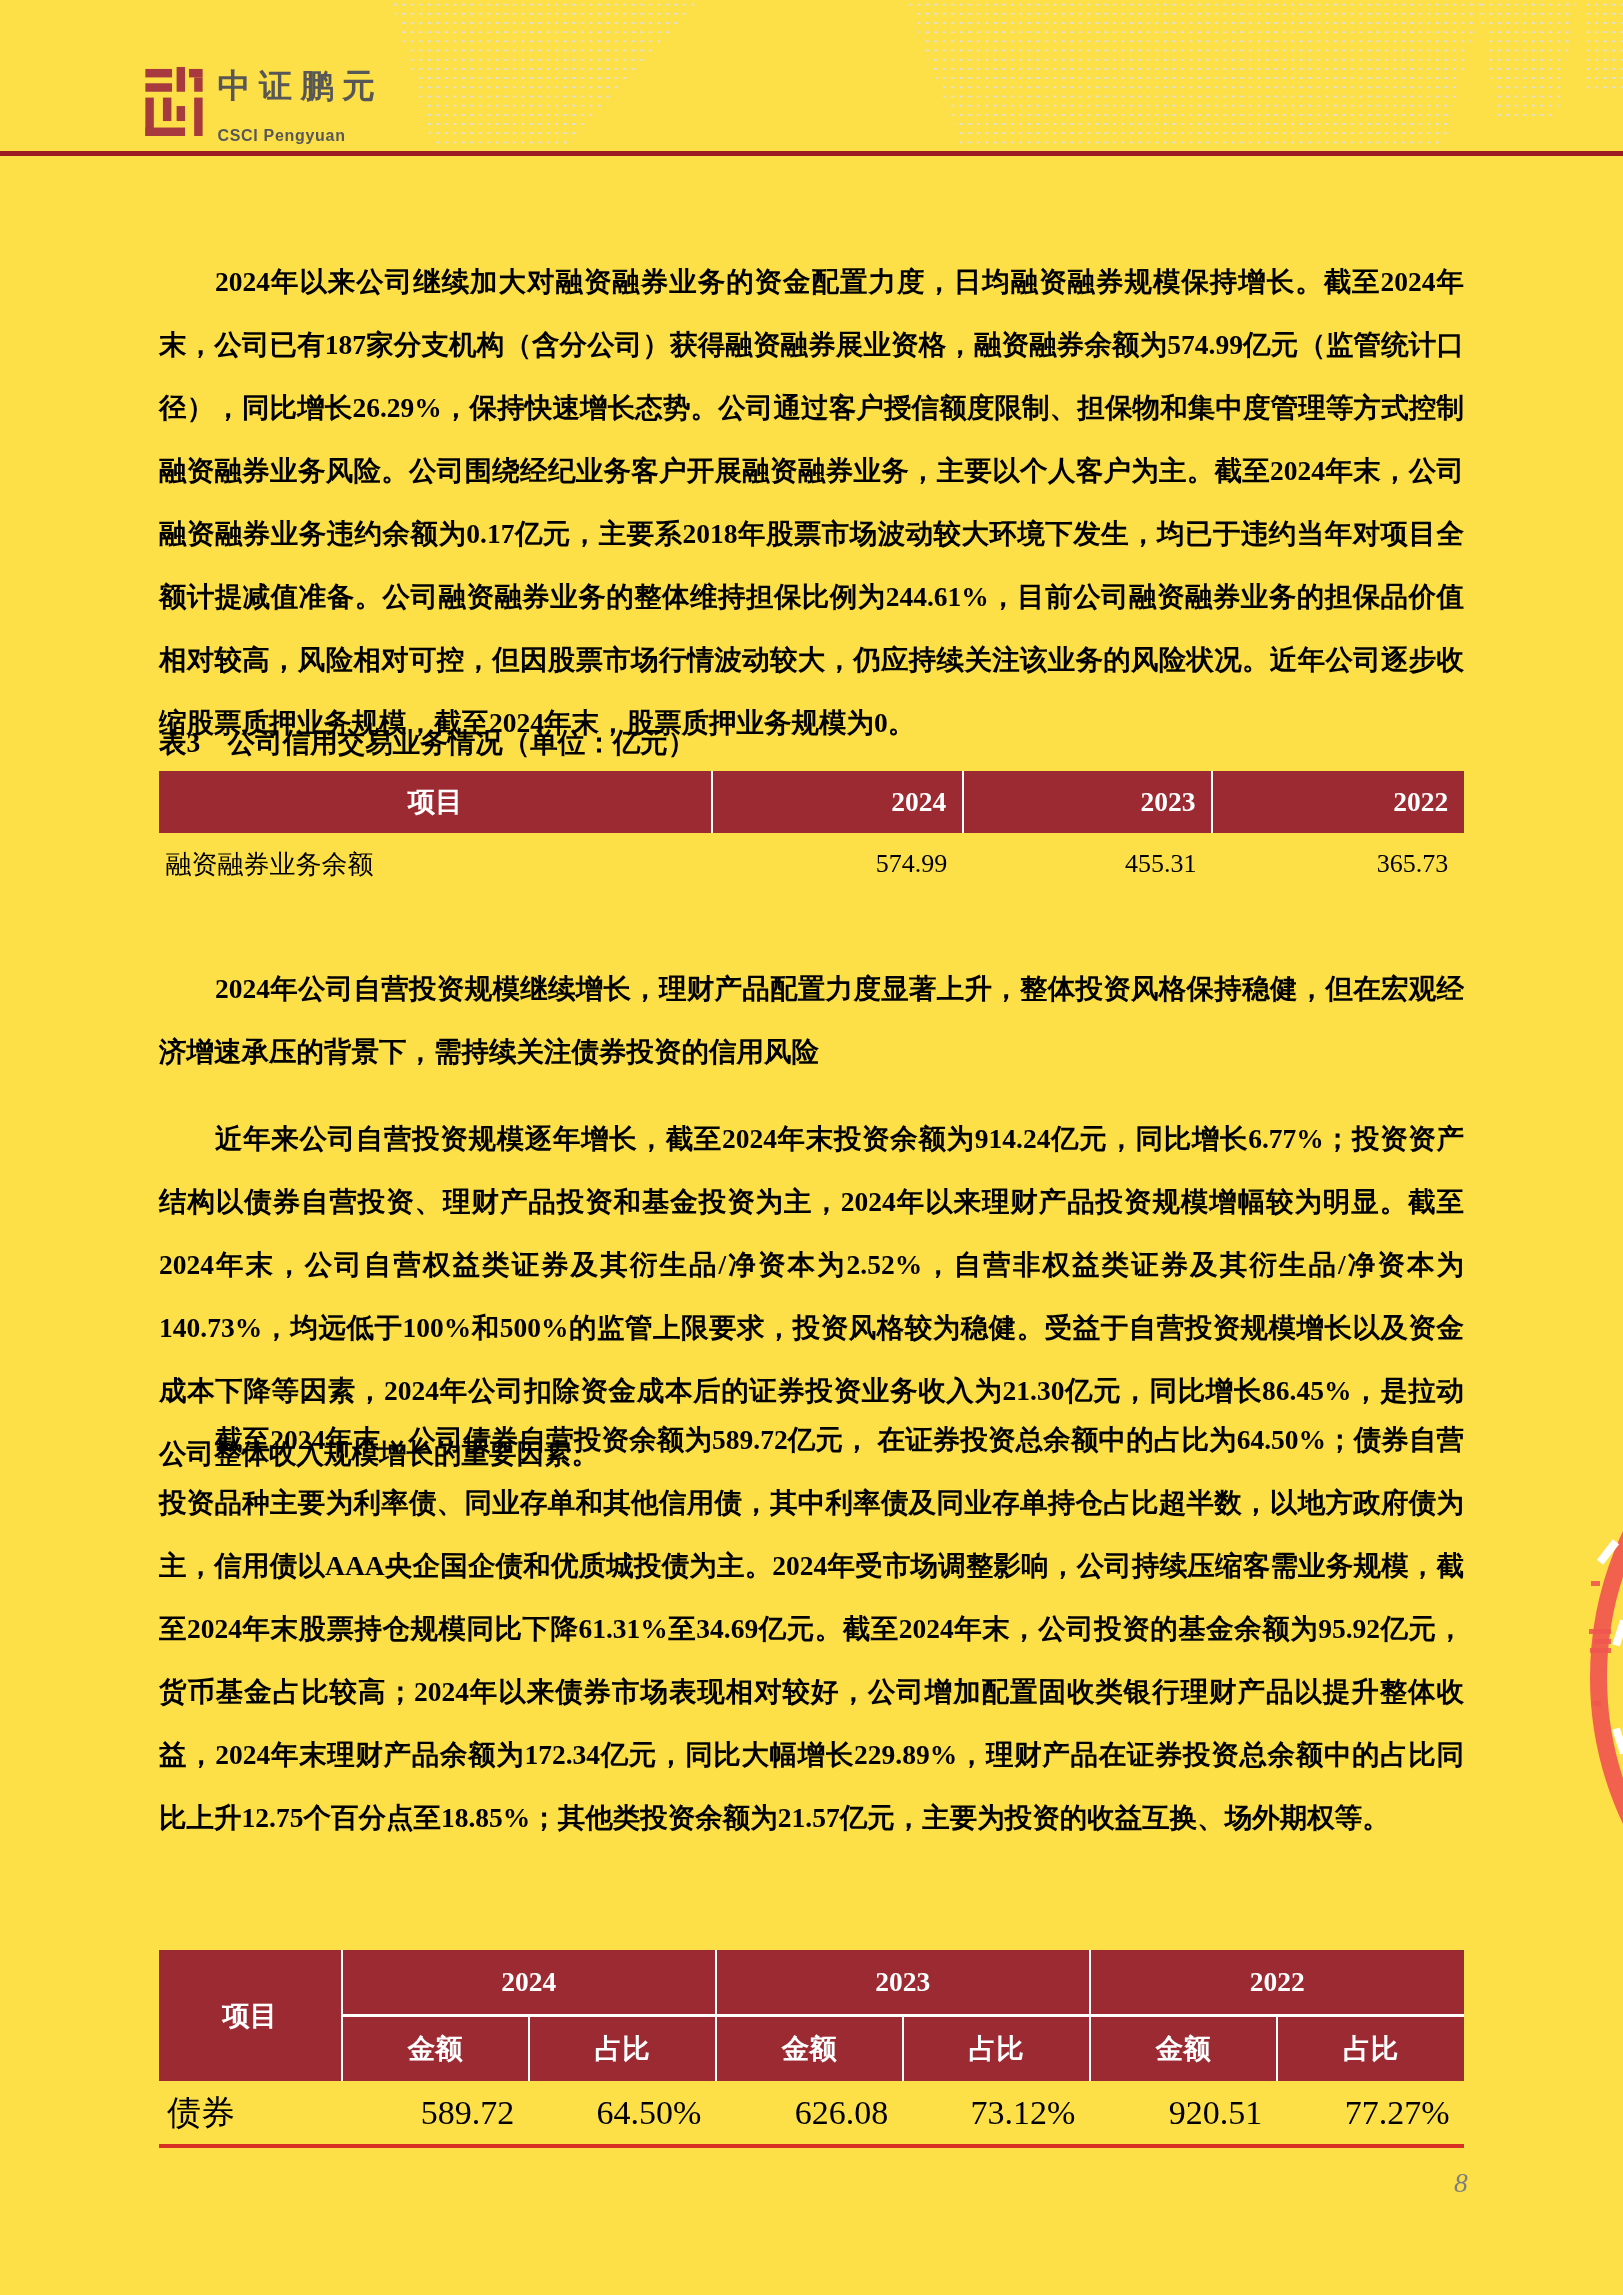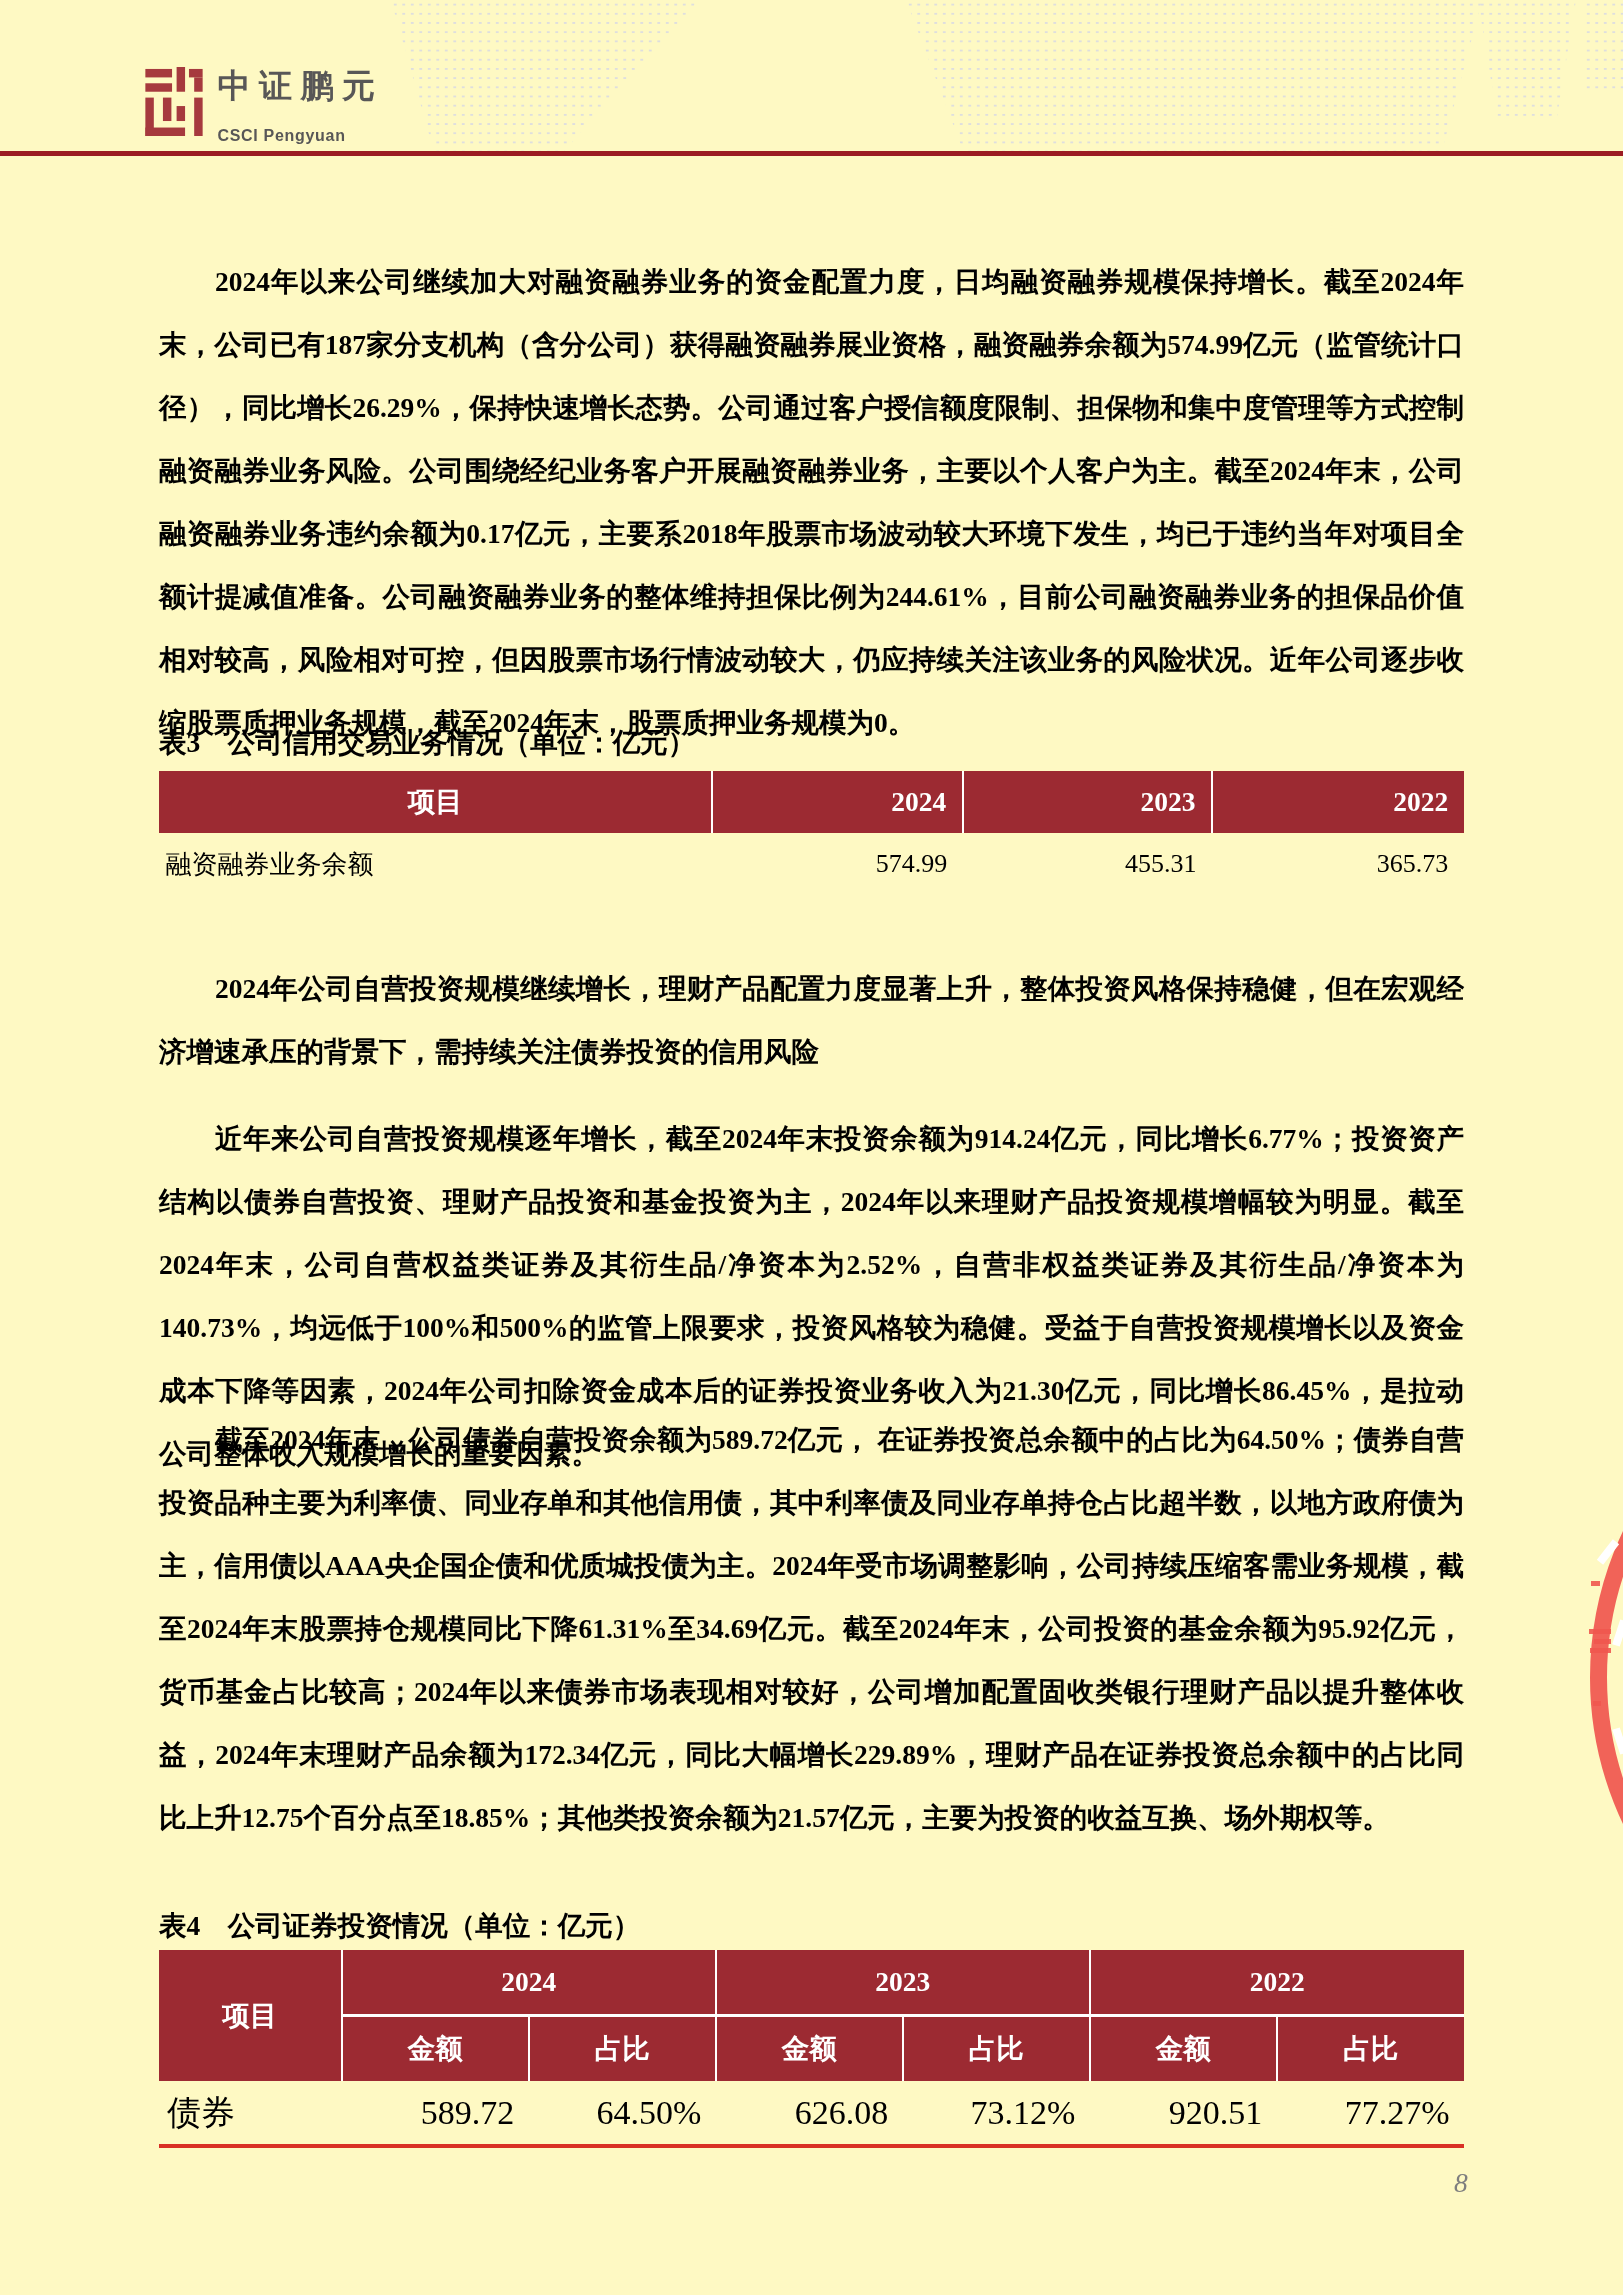--- a/index.html
+++ b/index.html
@@ -1,17 +1,17 @@
 <!DOCTYPE html>
 <html style="font-size:10.5px"><head>
 <meta charset="utf-8">
 <style>
   html,body{margin:0;padding:0;background:#ffffff;}
   .page{
-    position:relative;width:1623px;height:2295px;background:#fef9c3;overflow:hidden;
+    position:relative;width:1623px;height:2295px;background:#fde047;overflow:hidden;
     font-family:"Liberation Serif","DejaVu Serif",serif;color:#000;
   }
   
   .dots{position:absolute;top:0;
     background-image:radial-gradient(#dedede 1.1px, rgba(0,0,0,0) 1.2px);
     background-size:8.5px 9.2px;}
   .dots.a{left:391px;width:308px;height:152px;clip-path:polygon(0 0,100% 0,56% 100%,14% 100%);}
   .dots.b{left:906px;width:576px;height:152px;clip-path:polygon(0 0,100% 0,93% 100%,10% 100%);}
   .dots.c{left:1478px;width:98px;height:121px;clip-path:polygon(0 0,100% 0,80% 100%,20% 100%);}
   .dots.d{left:1584px;width:40px;height:92px;}
@@ -117,21 +117,20 @@
       </tbody>
     </table>
   </div>
 
   <div class="blk para bold" style="top:957px">2024年公司自营投资规模继续增长，理财产品配置力度显著上升，整体投资风格保持稳健，但在宏观经济增速承压的背景下，需持续关注债券投资的信用风险</div>
 
   <div class="blk para" style="top:1107px">近年来公司自营投资规模逐年增长，截至2024年末投资余额为914.24亿元，同比增长6.77%；投资资产结构以债券自营投资、理财产品投资和基金投资为主，2024年以来理财产品投资规模增幅较为明显。截至2024年末，公司自营权益类证券及其衍生品/净资本为2.52%，自营非权益类证券及其衍生品/净资本为140.73%，均远低于100%和500%的监管上限要求，投资风格较为稳健。受益于自营投资规模增长以及资金成本下降等因素，2024年公司扣除资金成本后的证券投资业务收入为21.30亿元，同比增长86.45%，是拉动公司整体收入规模增长的重要因素。</div>
 
   <div class="blk para" style="top:1408px">截至2024年末，公司债券自营投资余额为589.72亿元， 在证券投资总余额中的占比为64.50%；债券自营投资品种主要为利率债、同业存单和其他信用债，其中利率债及同业存单持仓占比超半数，以地方政府债为主，信用债以AAA央企国企债和优质城投债为主。2024年受市场调整影响，公司持续压缩客需业务规模，截至2024年末股票持仓规模同比下降61.31%至34.69亿元。截至2024年末，公司投资的基金余额为95.92亿元，货币基金占比较高；2024年以来债券市场表现相对较好，公司增加配置固收类银行理财产品以提升整体收益，2024年末理财产品余额为172.34亿元，同比大幅增长229.89%，理财产品在证券投资总余额中的占比同比上升12.75个百分点至18.85%；其他类投资余额为21.57亿元，主要为投资的收益互换、场外期权等。</div>
 
-  <div class="blk tbl-title" style="top:1908px">表4　公司证券投资情况（单位：亿元）</div>
   <div class="blk" style="top:1950px">
     <table class="t4">
       <colgroup>
         <col style="width:14.0%">
           <col style="width:14.33%">
           <col style="width:14.33%">
         <col style="width:14.33%">
           <col style="width:14.33%">
           <col style="width:14.33%">
           <col style="width:14.35%">

